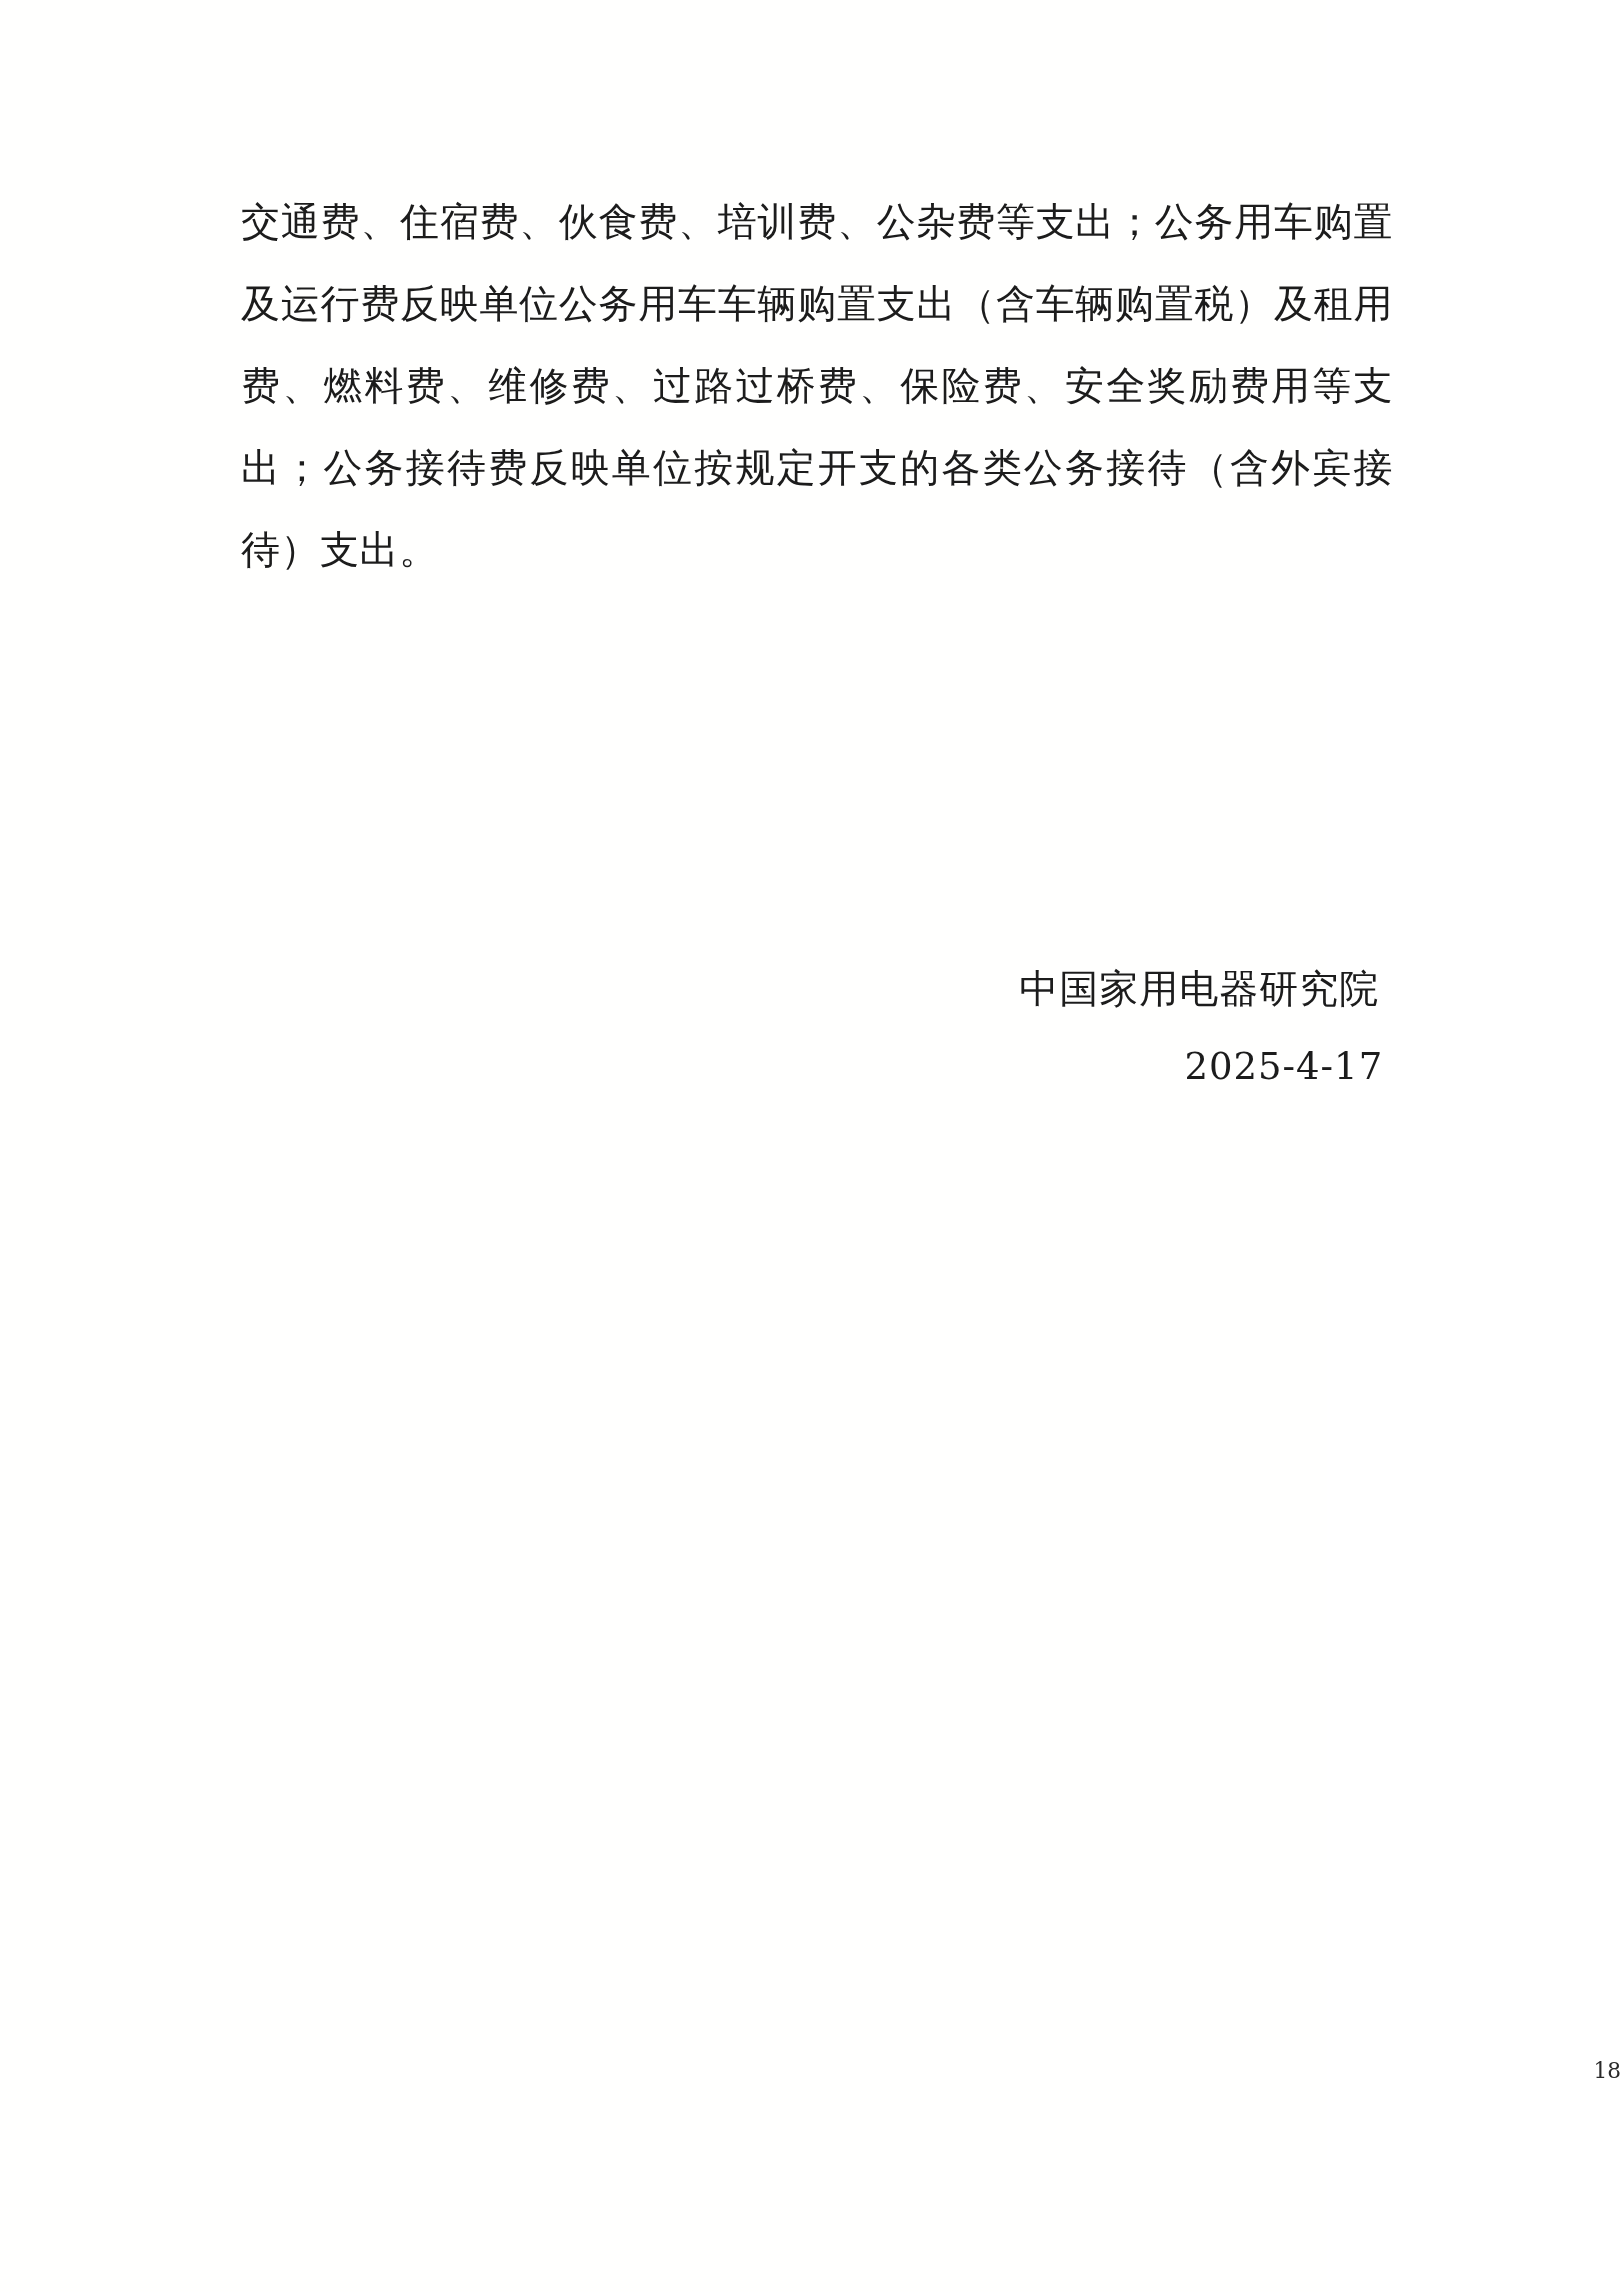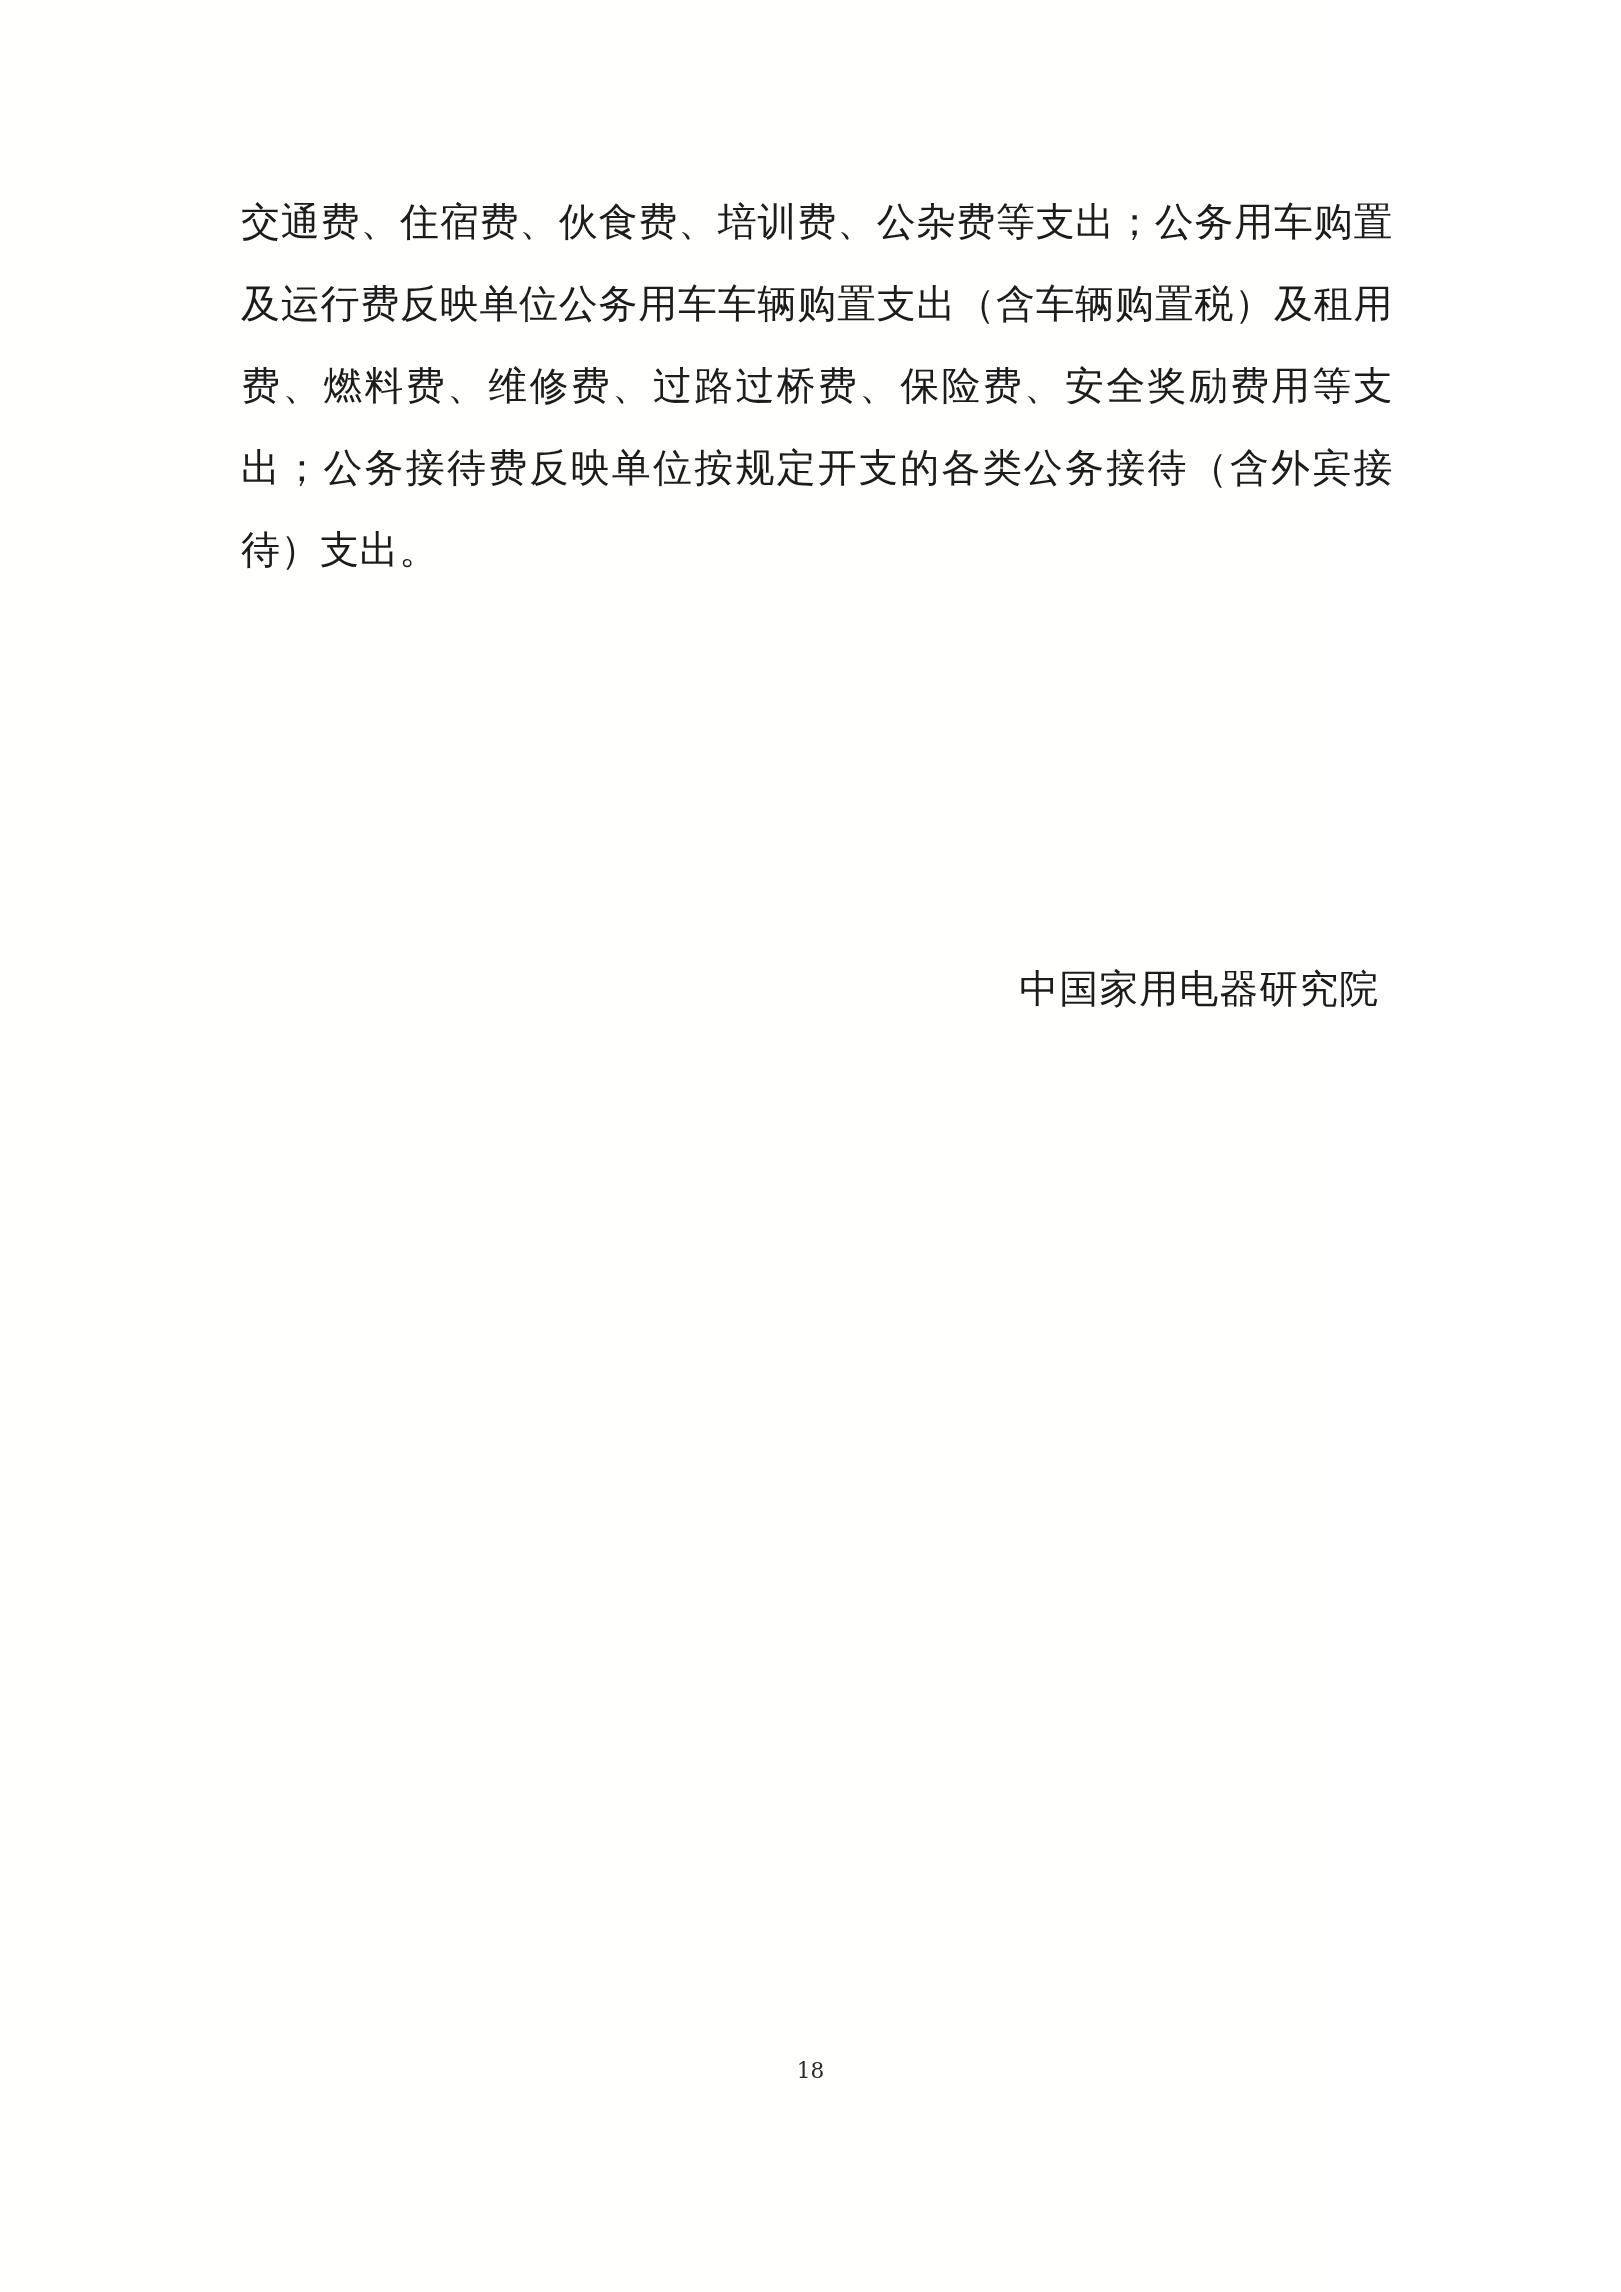--- a/index.html
+++ b/index.html
@@ -60,35 +60,36 @@
     letter-spacing: 1px;
     color: #1c1c1c;
     padding-right: 9.8px;
     font-family: "DejaVu Serif", "Liberation Serif", serif;
   }
   .page-number {
     position: absolute;
     left: 0;
     top: 2058px;
     width: 1621px;
-    text-align: center;
+    text-align: right;
     font-size: 21.6px;
     color: #2a2a2a;
     font-family: "DejaVu Serif", "Liberation Serif", serif;
   }
 </style>
 </head>
 <body>
 
 <div class="page">
 
   <div class="body-block">
     <p class="para">交通费、住宿费、伙食费、培训费、公杂费等支出；公务用车购置及运行费反映单位公务用车车辆购置支出（含车辆购置税）及租用费、燃料费、维修费、过路过桥费、保险费、安全奖励费用等支出；公务接待费反映单位按规定开支的各类公务接待（含外宾接待）支出。</p>
   </div>
 
   <div class="signature-block">
     <div class="sig-org">中国家用电器研究院</div>
+    <div class="sig-date">2025-4-17</div>
   </div>
 
   <div class="page-number">18</div>
 
 </div>
 
 
 </body></html>

